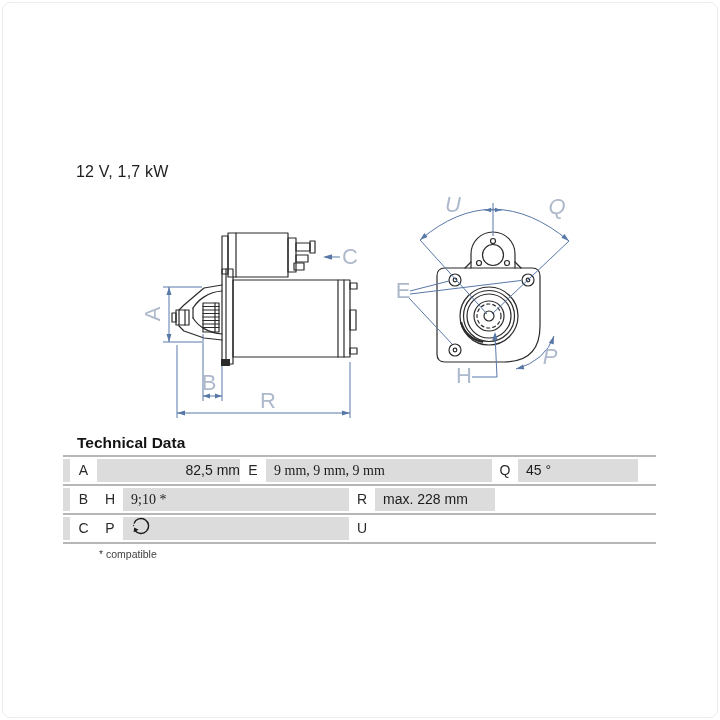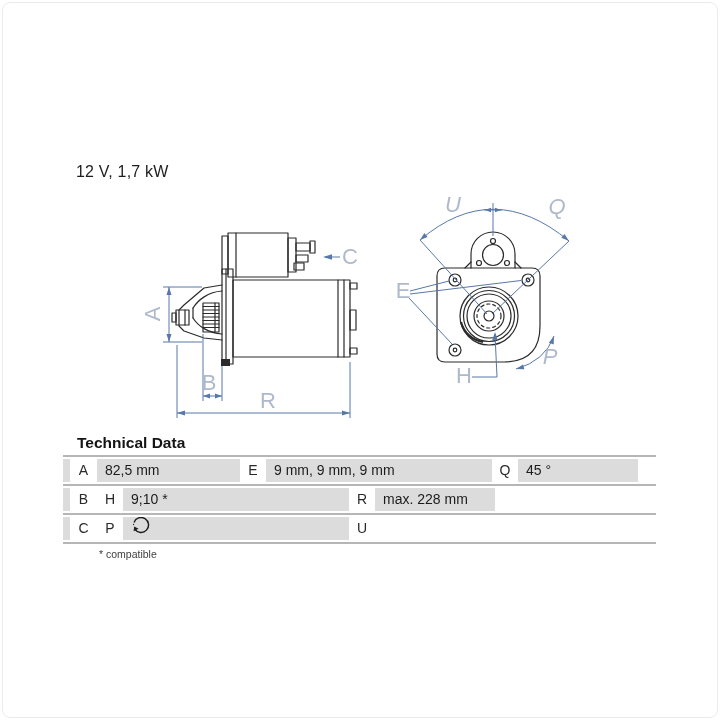--- a/index.html
+++ b/index.html
@@ -30,21 +30,21 @@
   .tech-title {
     font-size:15.5px; font-weight:bold; color:#141414;
     margin-left:14px; height:21px; line-height:21px;
   }
   .divider { height:2px; background:#b6b6b6; margin:2px 0; }
   .trow { display:flex; height:23px; line-height:23px; font-size:14px; color:#1c1c1c; margin:1px 0; }
   .lead { width:7px; background:#dcdcdc; }
   .letter { width:27px; text-align:center; color:#2a2a2a; }
   .letter.mid, .letter.right { width:26px; }
   .val { background:#dcdcdc; padding-left:8px; box-sizing:border-box; white-space:nowrap; overflow:hidden; }
-  .v1 { width:143px; } .v2 { width:226px; } .v3 { width:120px; }
+  .v1 { width:143px;text-align:right; } .v2 { width:226px;font-family:Liberation Serif, serif; } .v3 { width:120px; }
   .rot-icon { display:inline-block; vertical-align:middle; margin-top:-3px; }
   .footnote { font-size:10.5px; color:#3f3f3f; margin:4px 0 8px 36px; }
 </style>
 </head>
 <body>
 
 <div class="frame"></div>
 
 <div class="spec">12 V, 1,7 kW</div>
 

